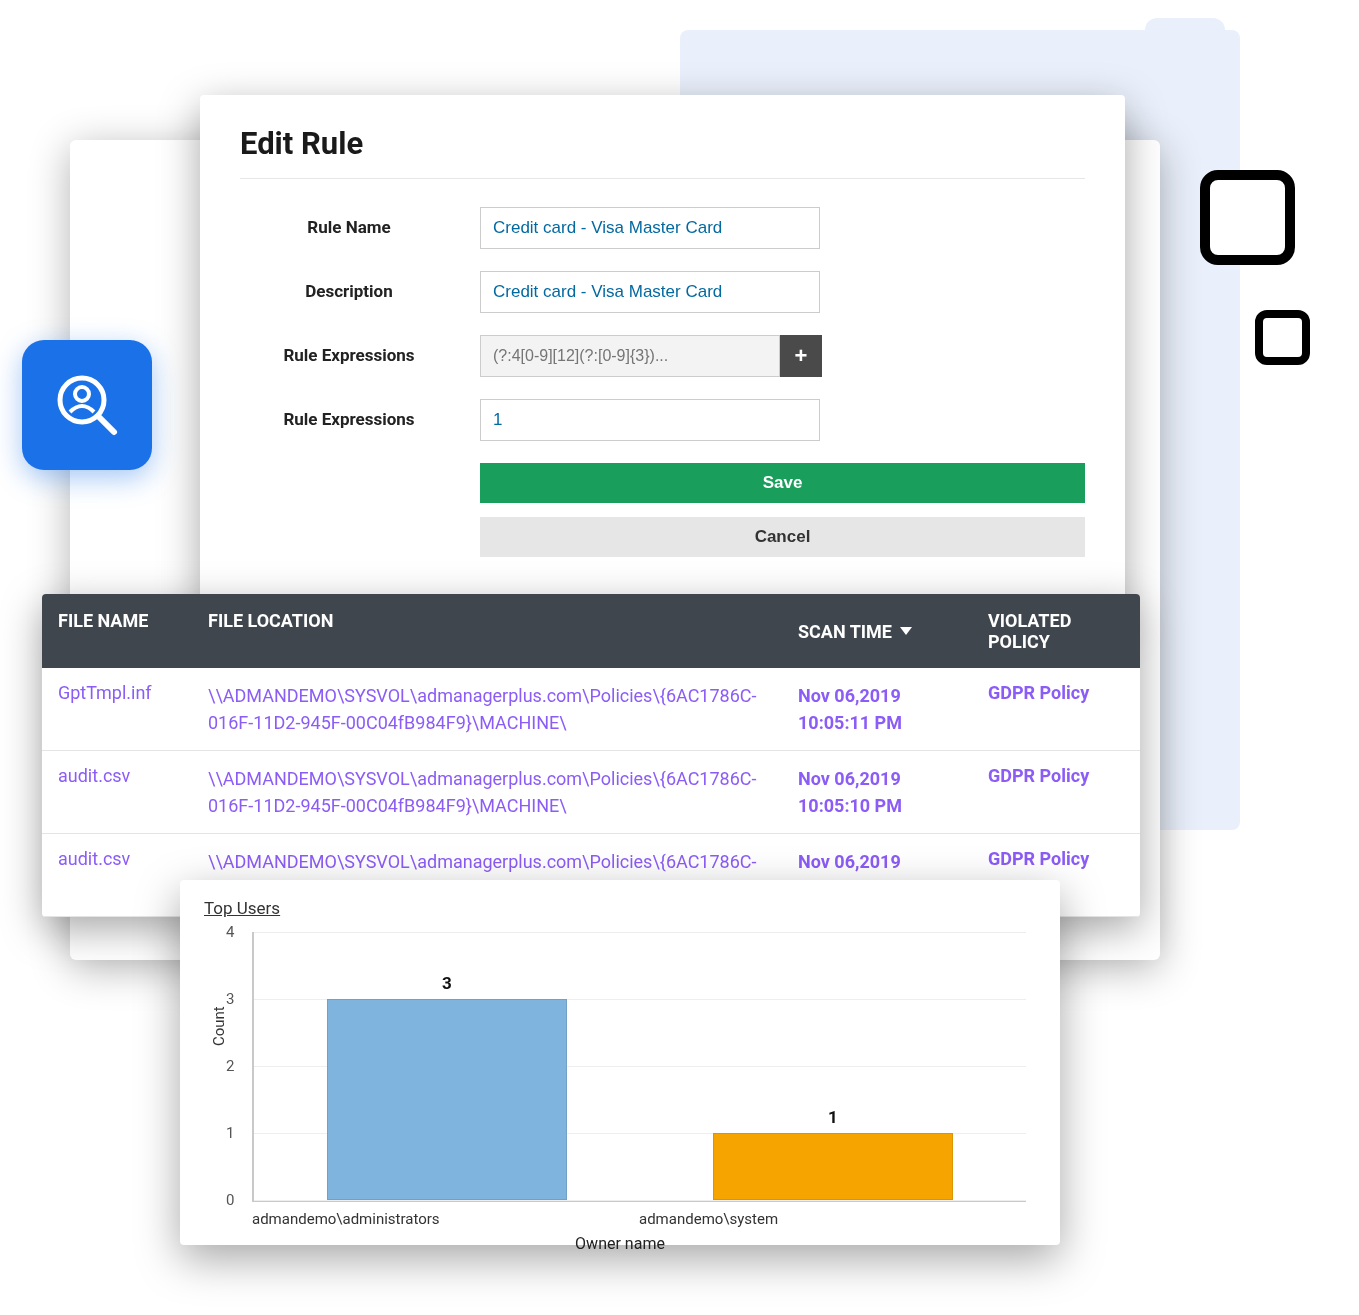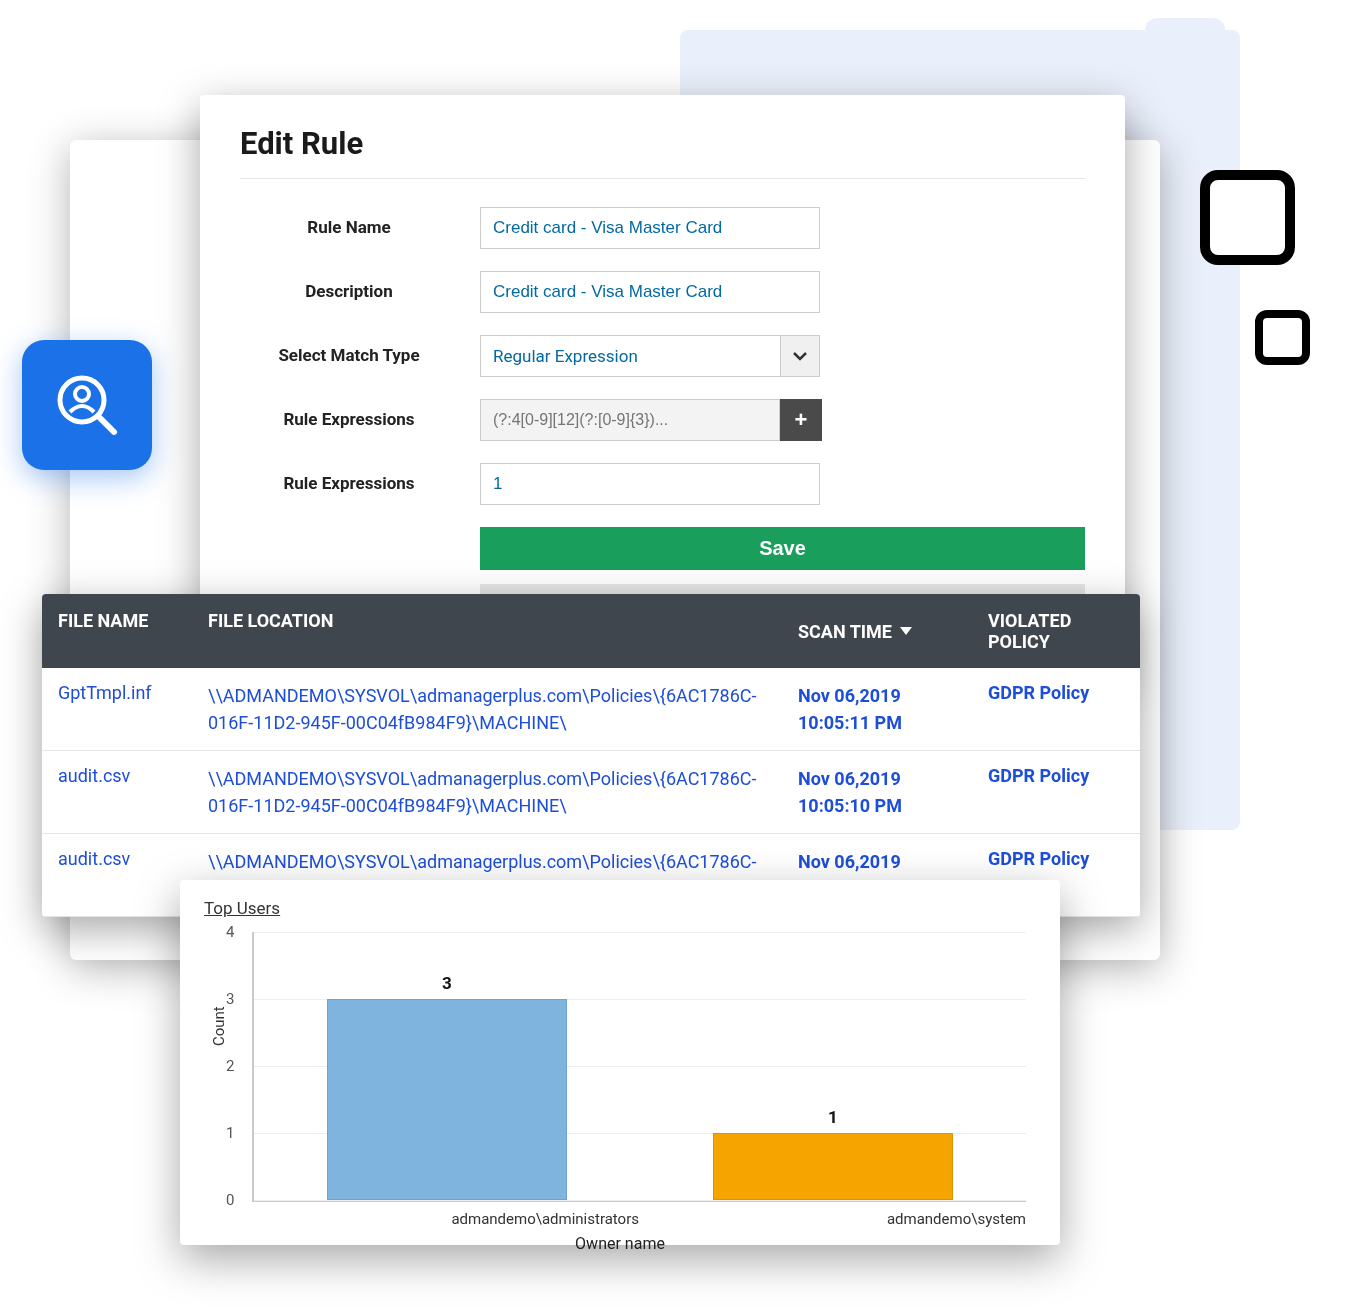--- a/index.html
+++ b/index.html
@@ -124,21 +124,21 @@
     font-size: 22px; font-weight:700;
     display:flex; align-items:center; justify-content:center;
     border:none;
   }
   .help-text {
     color: #888; font-size: 16px; margin-top: 10px;
   }
   .btn-row { display:flex; gap: 14px; }
   .btn {
     padding: 10px 20px;
-    font-size: 20px; font-weight:700;
+    font-size: 17px; font-weight:700;
     border:none; cursor:pointer;
   }
   .btn-save { background:#1a9e5c; color:#fff; }
   .btn-cancel { background:#e6e6e6; color:#333; }
 
   
   .search-badge {
     position: absolute;
     top: 340px; left: 22px;
     width: 130px; height: 130px;
@@ -170,21 +170,21 @@
   }
   .th-name { width: 150px; }
   .th-loc { width: 590px; }
   .th-time { width: 190px; display:flex; align-items:center; gap:8px;}
   .th-pol { flex:1; }
   .trow {
     display:flex;
     padding: 14px 16px 14px 16px;
     border-bottom: 1px solid #e4e4e4;
     font-size: 18px;
-    color: #1d4ed8;
+    color: #8b5cf6;
   }
   .td-name { width: 150px; font-weight:400; }
   .td-loc { width: 590px; }
   .td-time { width: 190px; font-weight:700;}
   .td-pol { flex:1; font-weight:700;}
   .two-line { line-height: 1.5; }
 
   
   .chart-card {
     position: absolute;
@@ -212,21 +212,21 @@
     transform: rotate(-90deg) translateX(20px);
     transform-origin: left top;
     font-size:15px; color:#333;
   }
   .bars { position:absolute; left:0; right:0; bottom:0; top:0; display:flex; }
   .bar-slot { flex:1; position:relative; display:flex; flex-direction:column; align-items:center; justify-content:flex-end; }
   .bar { width: 62%; border:1px solid rgba(0,0,0,0.1); }
   .bar-label { position:absolute; font-weight:700; color:#111; font-size:17px; }
   .xtick { font-size:15px; color:#333; text-align:center; margin-top:8px;}
   .xticks { display:flex; margin-left:48px; margin-right:10px;}
-  .xtslot { flex:1; text-align:right; }
+  .xtslot { flex:1; text-align:left; }
   .xlabel { text-align:center; font-size:16px; color:#222; margin-top:6px; }
 
   .caret-down {
     width:0; height:0; border-left:6px solid transparent; border-right:6px solid transparent; border-top:8px solid #fff; display:inline-block;
   }
 </style>
 </head>
 <body>
 
 <div class="deco-big"></div>
@@ -254,35 +254,20 @@
     </div>
   </div>
 
   <div class="form-row">
     <div class="form-label">Description</div>
     <div class="form-field">
       <input class="text-input" value="Credit card - Visa Master Card" style="">
     </div>
   </div>
 
-  <div class="form-row">
-    <div class="form-label">Select Match Type</div>
-    <div class="form-field">
-      <div class="inline-field">
-        <div class="select-box">
-          <span>Regular Expression</span>
-        </div>
-        <div class="select-caret">
-          <svg width="14" height="10" viewBox="0 0 14 10">
-              <path d="M1 2 L7 8 L13 2" fill="none" stroke="#333" stroke-width="2.5"></path>
-            </svg>
-        </div>
-      </div>
-    </div>
-  </div>
 
   <div class="form-row">
     <div class="form-label">Rule Expressions</div>
     <div class="form-field">
       <div class="inline-field">
         <input class="expr-input" placeholder="(?:4[0-9][12](?:[0-9]{3})..." style="">
         <button class="plus-btn">
           <span>+</span>
         </button>
       </div>

